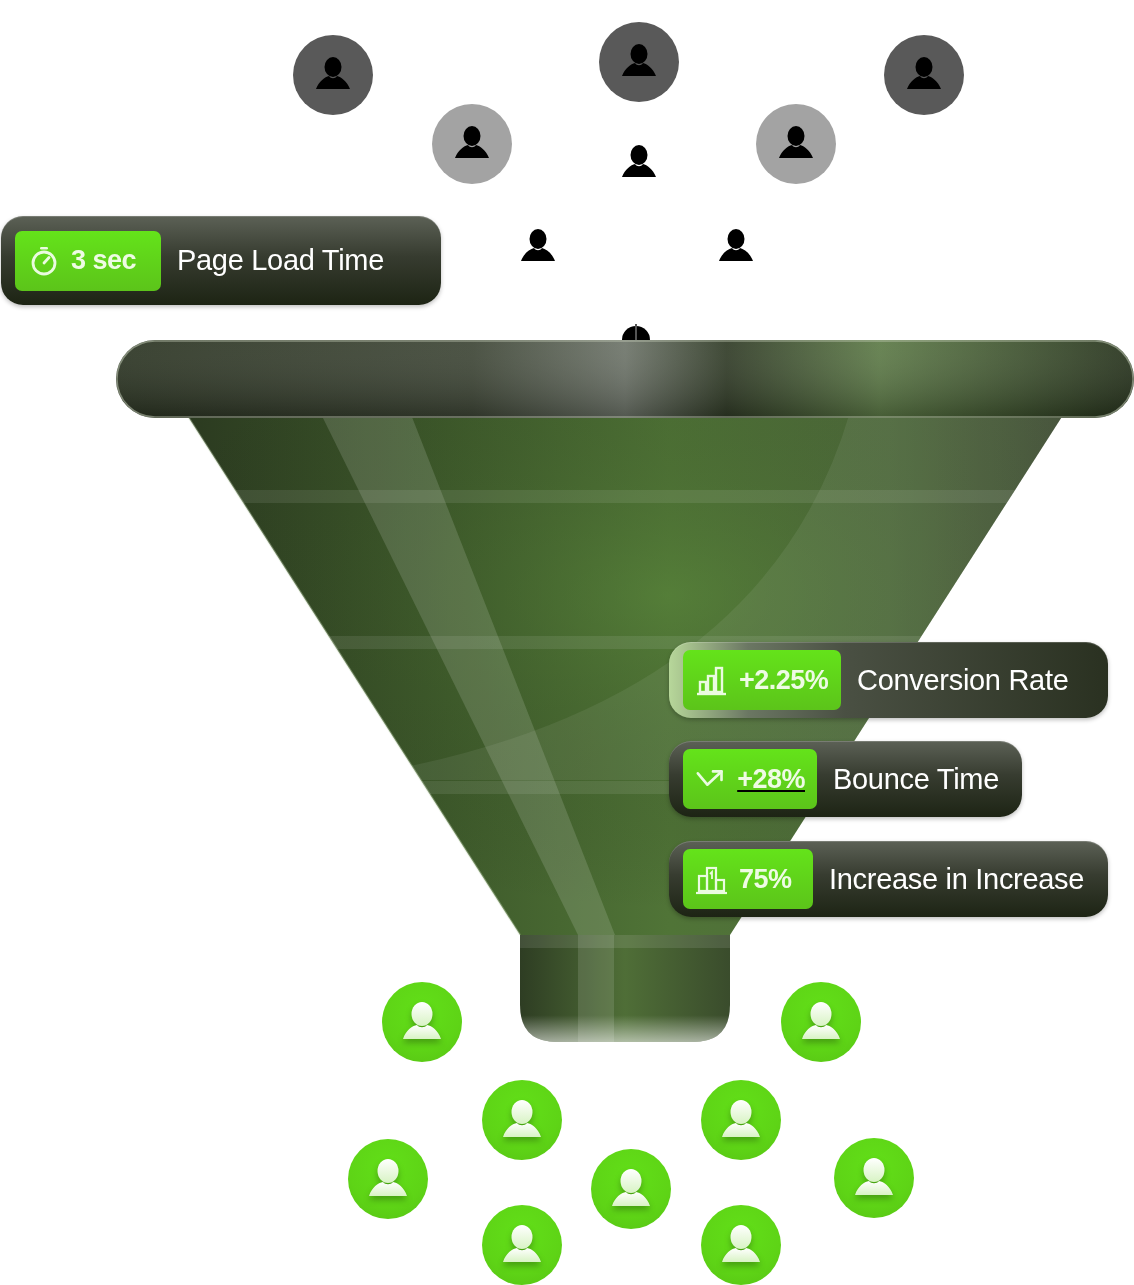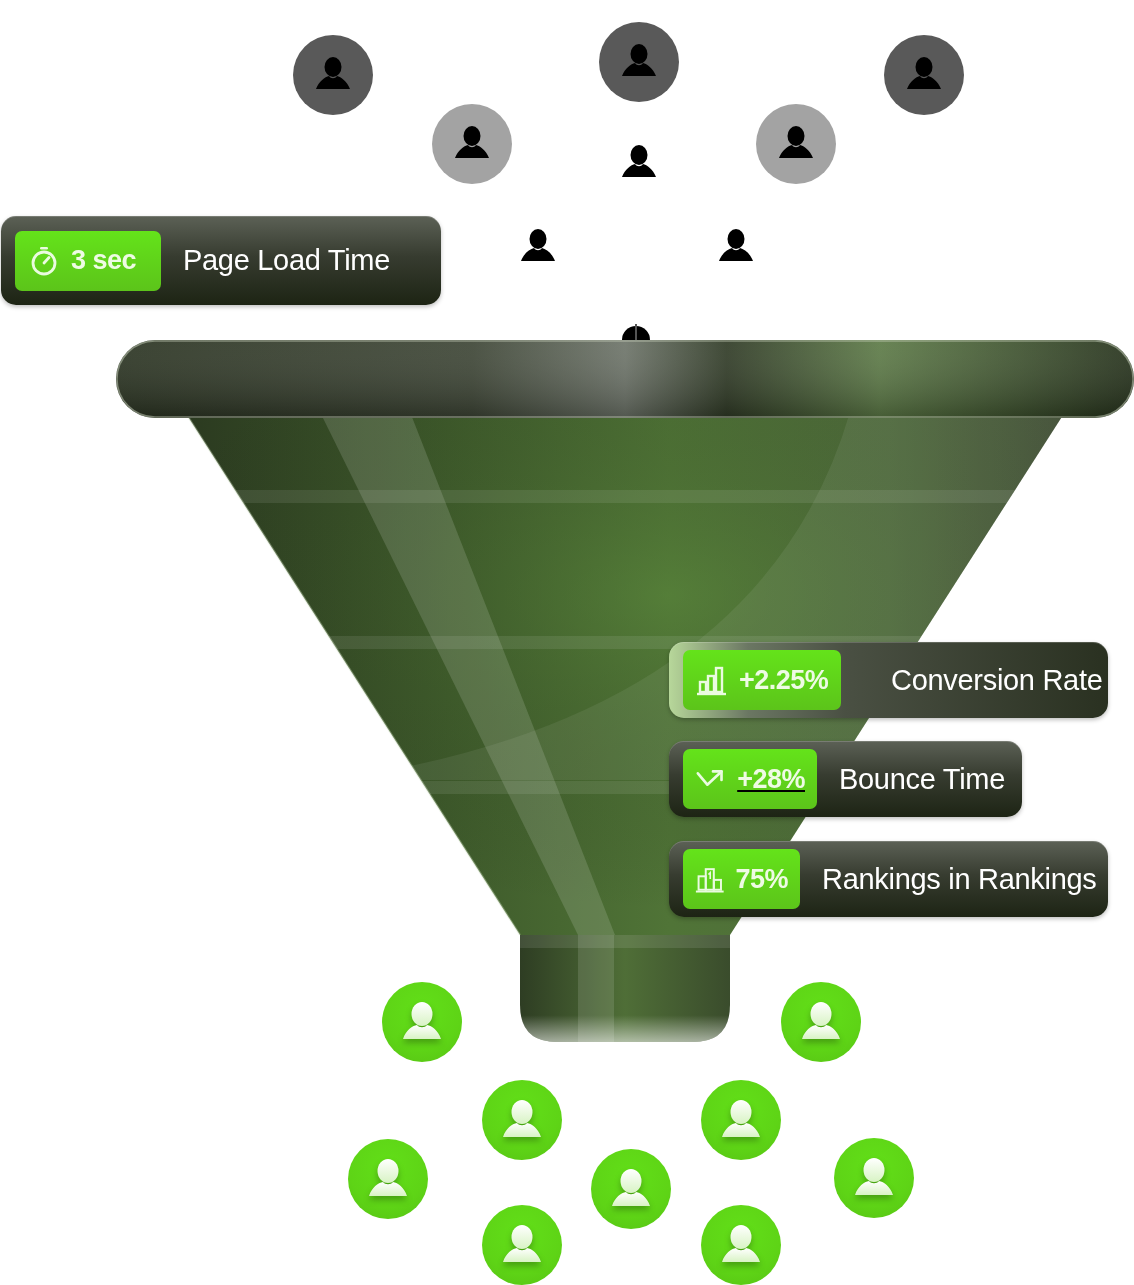--- a/index.html
+++ b/index.html
@@ -9,30 +9,30 @@
 
   
   .u-circle { position:absolute; width:80px; height:80px; border-radius:50%;
               display:flex; align-items:center; justify-content:center; }
   .u-dark { background:#595959; }
   .u-light { background:#a3a3a3; }
   .u-bare { width:50px; height:50px; background:transparent; }
   .u-circle svg { width:44px; height:44px; }
 
   
-  .card { position:absolute; height:76px; border-radius:15px;
+  .card { position:absolute; height:76px; border-radius:22px;
           background:linear-gradient(180deg,#5c6156 0%,#373c30 45%,#1d2414 100%);
           box-shadow:0 2px 4px rgba(0,0,0,0.25), inset 0 1px 0 rgba(255,255,255,0.18);
           display:flex; align-items:center; box-sizing:border-box; padding-left:14px; }
   .card.glow { background:linear-gradient(90deg,#b7d79a 0%,#6b7763 18%,#4a5043 40%,#2a3121 100%); }
   .badge { height:60px; border-radius:7px; background:linear-gradient(180deg,#64e31a,#5cc41a);
            display:flex; align-items:center; padding:0 12px; box-sizing:border-box; gap:10px; }
   .badge-val { color:#eefbe4; font-weight:bold; font-size:27px; letter-spacing:-0.5px; }
   .badge svg { width:34px; height:34px; }
-  .card-label { color:#ffffff; font-size:29px; margin-left:22px; white-space:nowrap; letter-spacing:-0.3px; }
+  .card-label { color:#ffffff; font-size:29px; margin-left:16px; white-space:nowrap; letter-spacing:-0.3px; }
 
   
   .g-circle { position:absolute; width:80px; height:80px; border-radius:50%;
               background:radial-gradient(circle at 50% 35%,#62df18 0%,#5ed416 60%,#56c214 100%);
               display:flex; align-items:center; justify-content:center; }
   .g-circle svg { width:50px; height:50px; filter:drop-shadow(0 4px 3px rgba(40,90,10,0.45)); }
 </style>
 </head>
 <body>
 
@@ -168,21 +168,21 @@
     <svg viewBox="0 0 34 34">
       <rect x="13" y="3" width="8" height="2.6" rx="1.3" fill="#eafbe0"></rect>
       <circle cx="17" cy="19" r="11" fill="none" stroke="#eafbe0" stroke-width="2.8"></circle>
       <line x1="17" y1="19" x2="22" y2="13.5" stroke="#eafbe0" stroke-width="2.8" stroke-linecap="round"></line>
     </svg>
     <span class="badge-val">3 sec</span>
   </div>
   <span class="card-label">Page Load Time</span>
 </div>
 
-<div class="card glow" style="left:669px;top:642px;width:439px;gap:28px;">
+<div class="card glow" style="left:669px;top:642px;width:439px;">
   <div class="badge" style="width:158px;">
     <svg viewBox="0 0 34 34">
       <rect x="5" y="19" width="6" height="10" fill="none" stroke="#eafbe0" stroke-width="2.4"></rect>
       <rect x="13" y="13" width="6" height="16" fill="none" stroke="#eafbe0" stroke-width="2.4"></rect>
       <rect x="21" y="5" width="6" height="24" fill="none" stroke="#eafbe0" stroke-width="2.4"></rect>
       <line x1="2" y1="31" x2="31" y2="31" stroke="#eafbe0" stroke-width="2.4"></line>
     </svg>
     <span class="badge-val">+2.25%</span>
   </div>
   <span class="card-label">Conversion Rate</span>
@@ -193,31 +193,31 @@
     <svg viewBox="0 0 34 34">
       <polyline points="3,11 13,23 28,9" fill="none" stroke="#eafbe0" stroke-width="2.8" stroke-linejoin="round" stroke-linecap="round"></polyline>
       <polyline points="19,9 28,9 28,18" fill="none" stroke="#eafbe0" stroke-width="2.8" stroke-linejoin="round" stroke-linecap="round"></polyline>
     </svg>
     <span class="badge-val">+28%</span>
   </div>
   <span class="card-label">Bounce Time</span>
 </div>
 
 <div class="card" style="left:669px;top:841px;width:439px;">
-  <div class="badge" style="width:117px;">
+  <div class="badge" style="width:130px;">
     <svg viewBox="0 0 34 34">
       <rect x="4" y="14" width="8" height="15" fill="none" stroke="#eafbe0" stroke-width="2.2"></rect>
       <rect x="12" y="6" width="9" height="23" fill="none" stroke="#eafbe0" stroke-width="2.2"></rect>
       <rect x="21" y="18" width="8" height="11" fill="none" stroke="#eafbe0" stroke-width="2.2"></rect>
       <path d="M15 12 L17 10 L17 17" fill="none" stroke="#eafbe0" stroke-width="1.8"></path>
       <line x1="1" y1="31" x2="32" y2="31" stroke="#eafbe0" stroke-width="2.2"></line>
     </svg>
     <span class="badge-val">75%</span>
   </div>
-  <span class="card-label">Rankings in Rankings</span>
+  <span class="card-label">Increase in Increase</span>
 </div>
 
 <div>
   <div class="g-circle" style="left:382px;top:982px;">
     <svg>
         <use href="#person-white"></use>
       </svg>
   </div>
   <div class="g-circle" style="left:781px;top:982px;">
     <svg>

